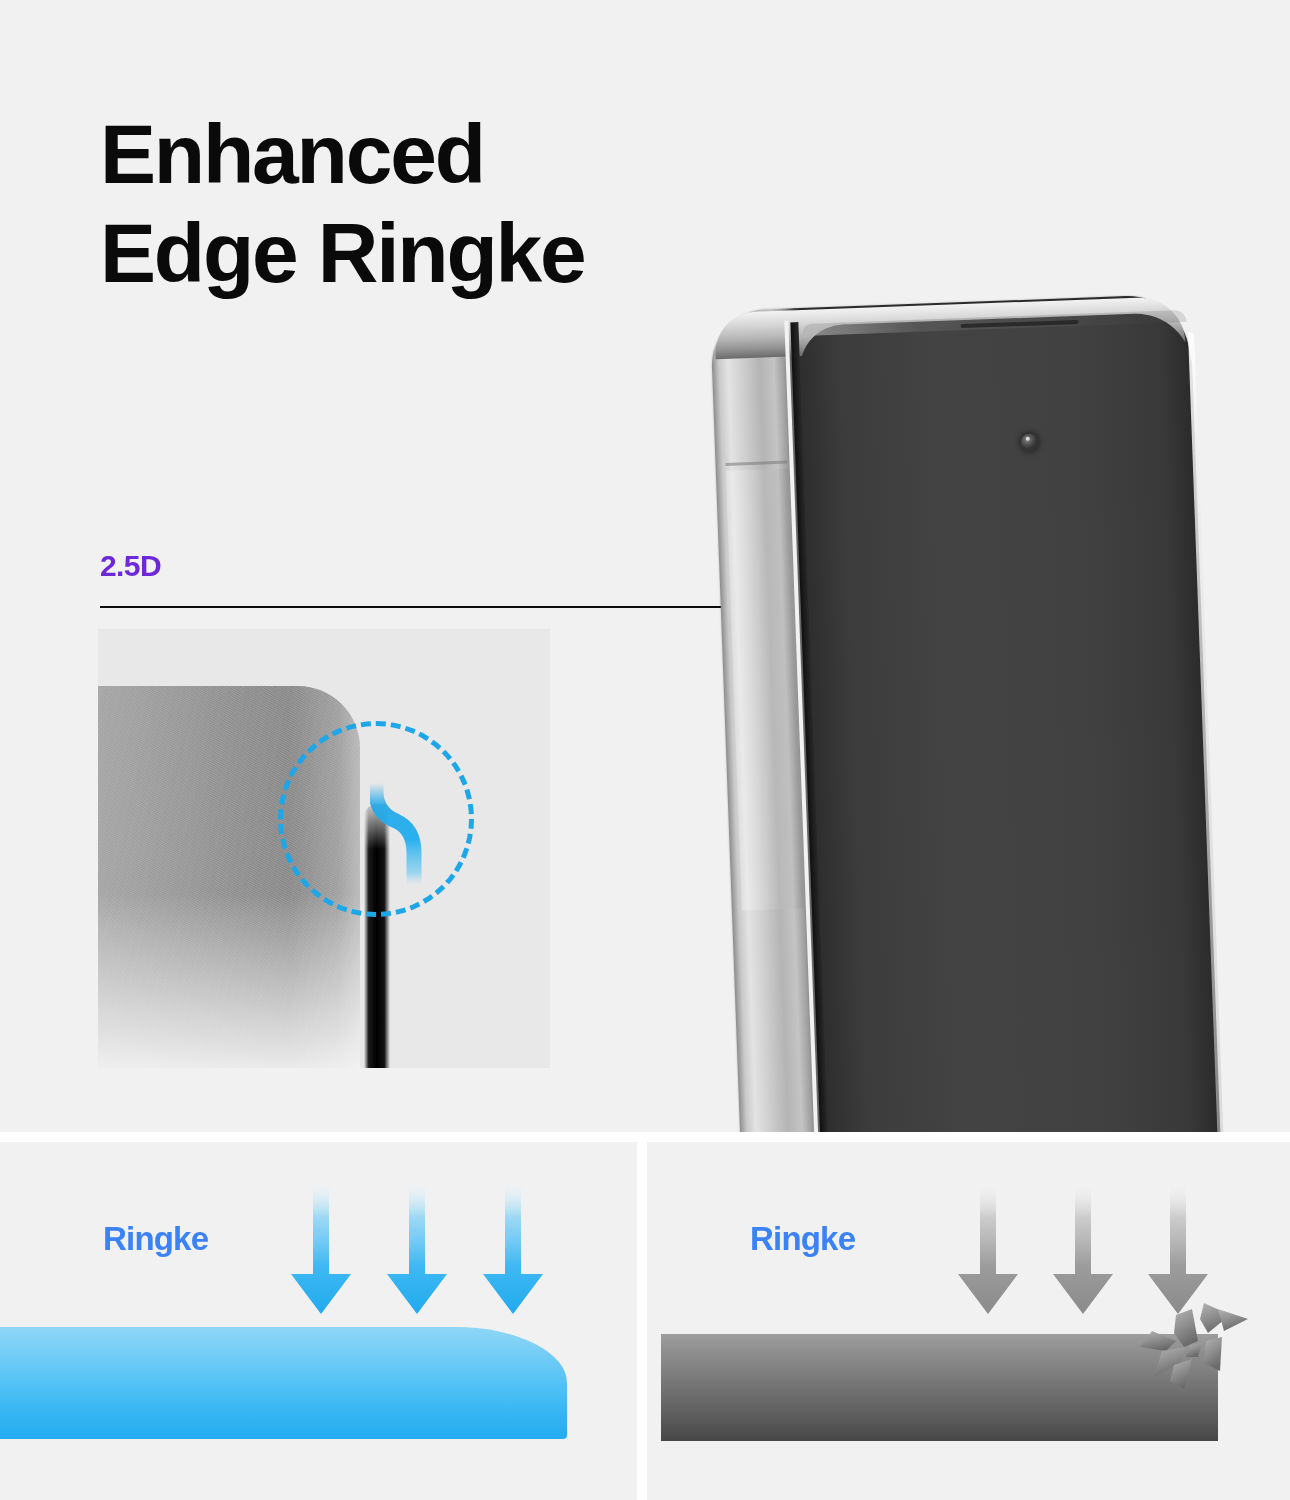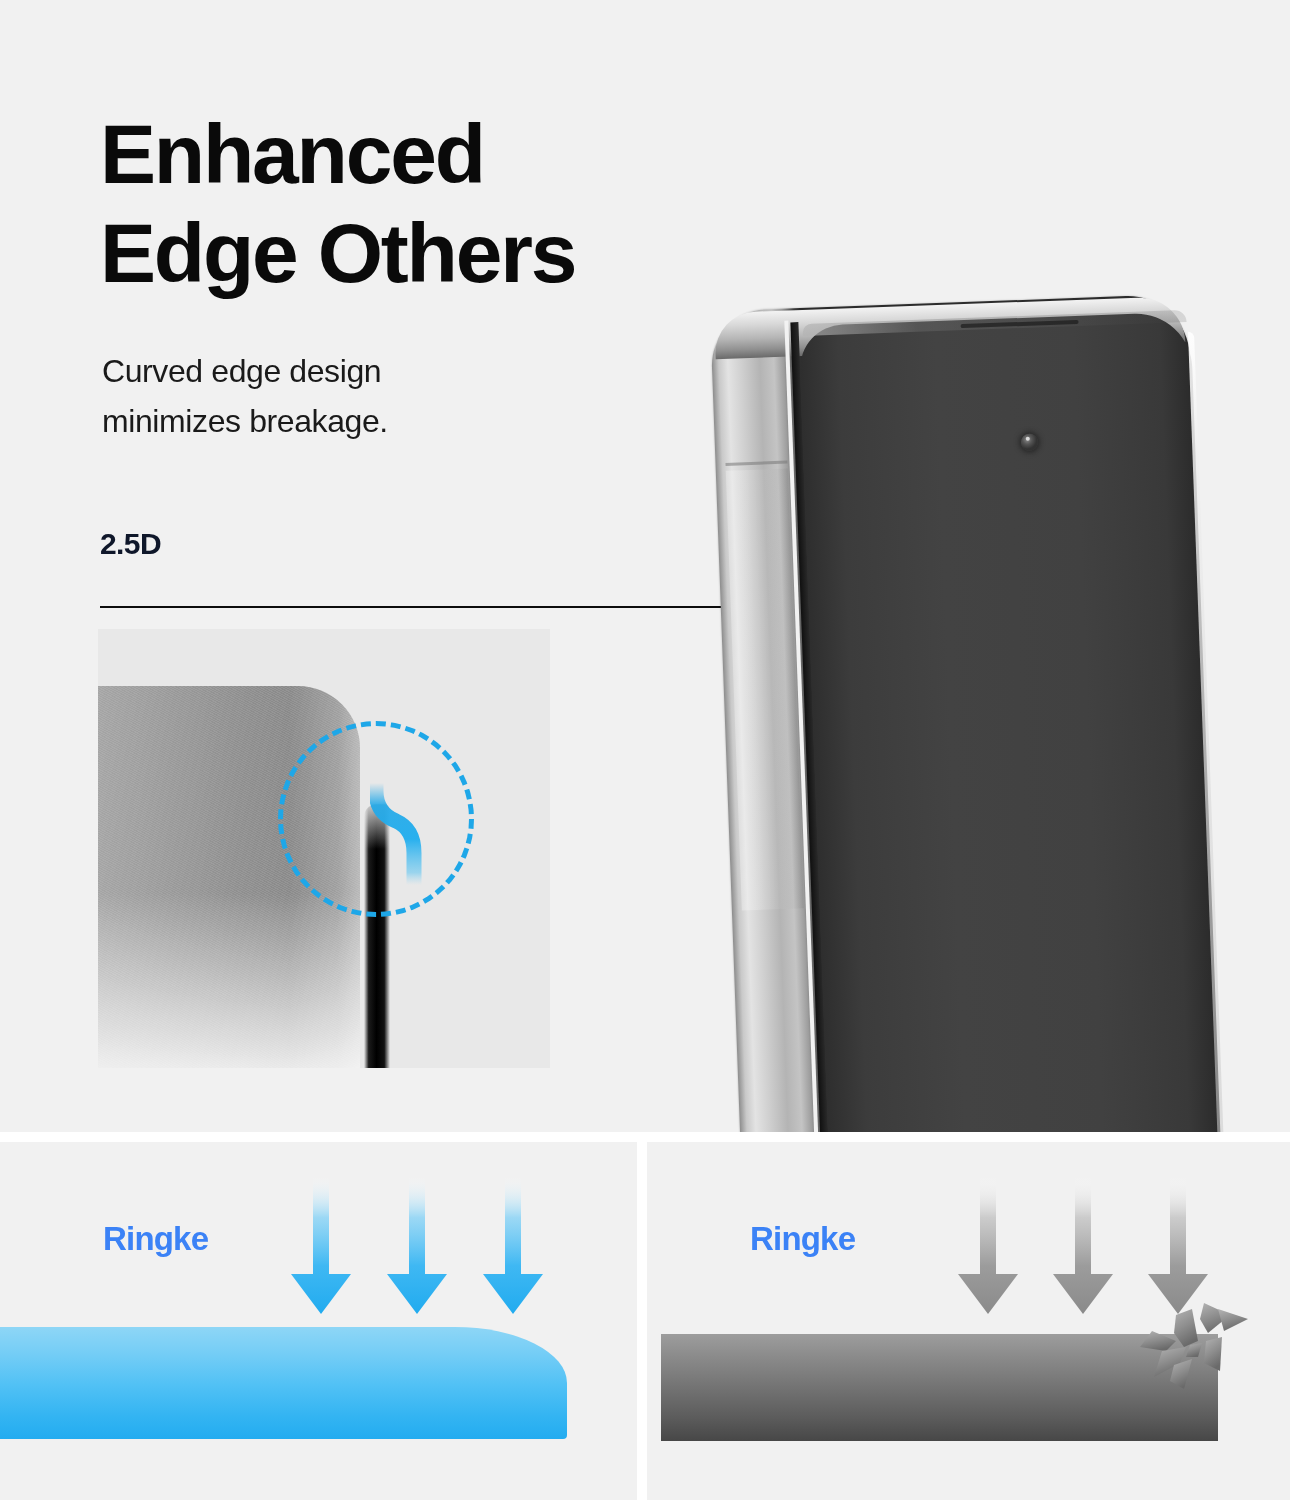--- a/index.html
+++ b/index.html
@@ -44,25 +44,25 @@
     font-weight:400;
     line-height:1.55;
     letter-spacing:-0.4px;
     color:#1a1a1a;
     white-space:pre-line;
   }
 
   
   .callout-label {
     position:absolute;
-    left:100px; top:527px;
+    left:100px; top:549px;
     font-size:30px;
     font-weight:700;
     letter-spacing:-0.6px;
-    color:#0f172a;
+    color:#6d28d9;
   }
   .callout-line {
     position:absolute;
     left:100px; top:606px;
     width:720px; height:2px;
     background:#0d0d0d;
   }
 
   
   .detail-box {
@@ -306,24 +306,22 @@
   .shatter svg { display:block; }
 </style>
 </head>
 <body>
 
 <div id="page">
 
   <div class="hero">
 
     <div class="headline">Enhanced
-Edge Others</div>
-
-    <div class="subcopy">Curved edge design
-minimizes breakage.</div>
+Edge Ringke</div>
+
 
     <div class="callout-label">2.5D</div>
 
     <div class="callout-line"></div>
 
     <div class="detail-box">
 
       <div class="detail-metal"></div>
 
       <div class="detail-glass"></div>

